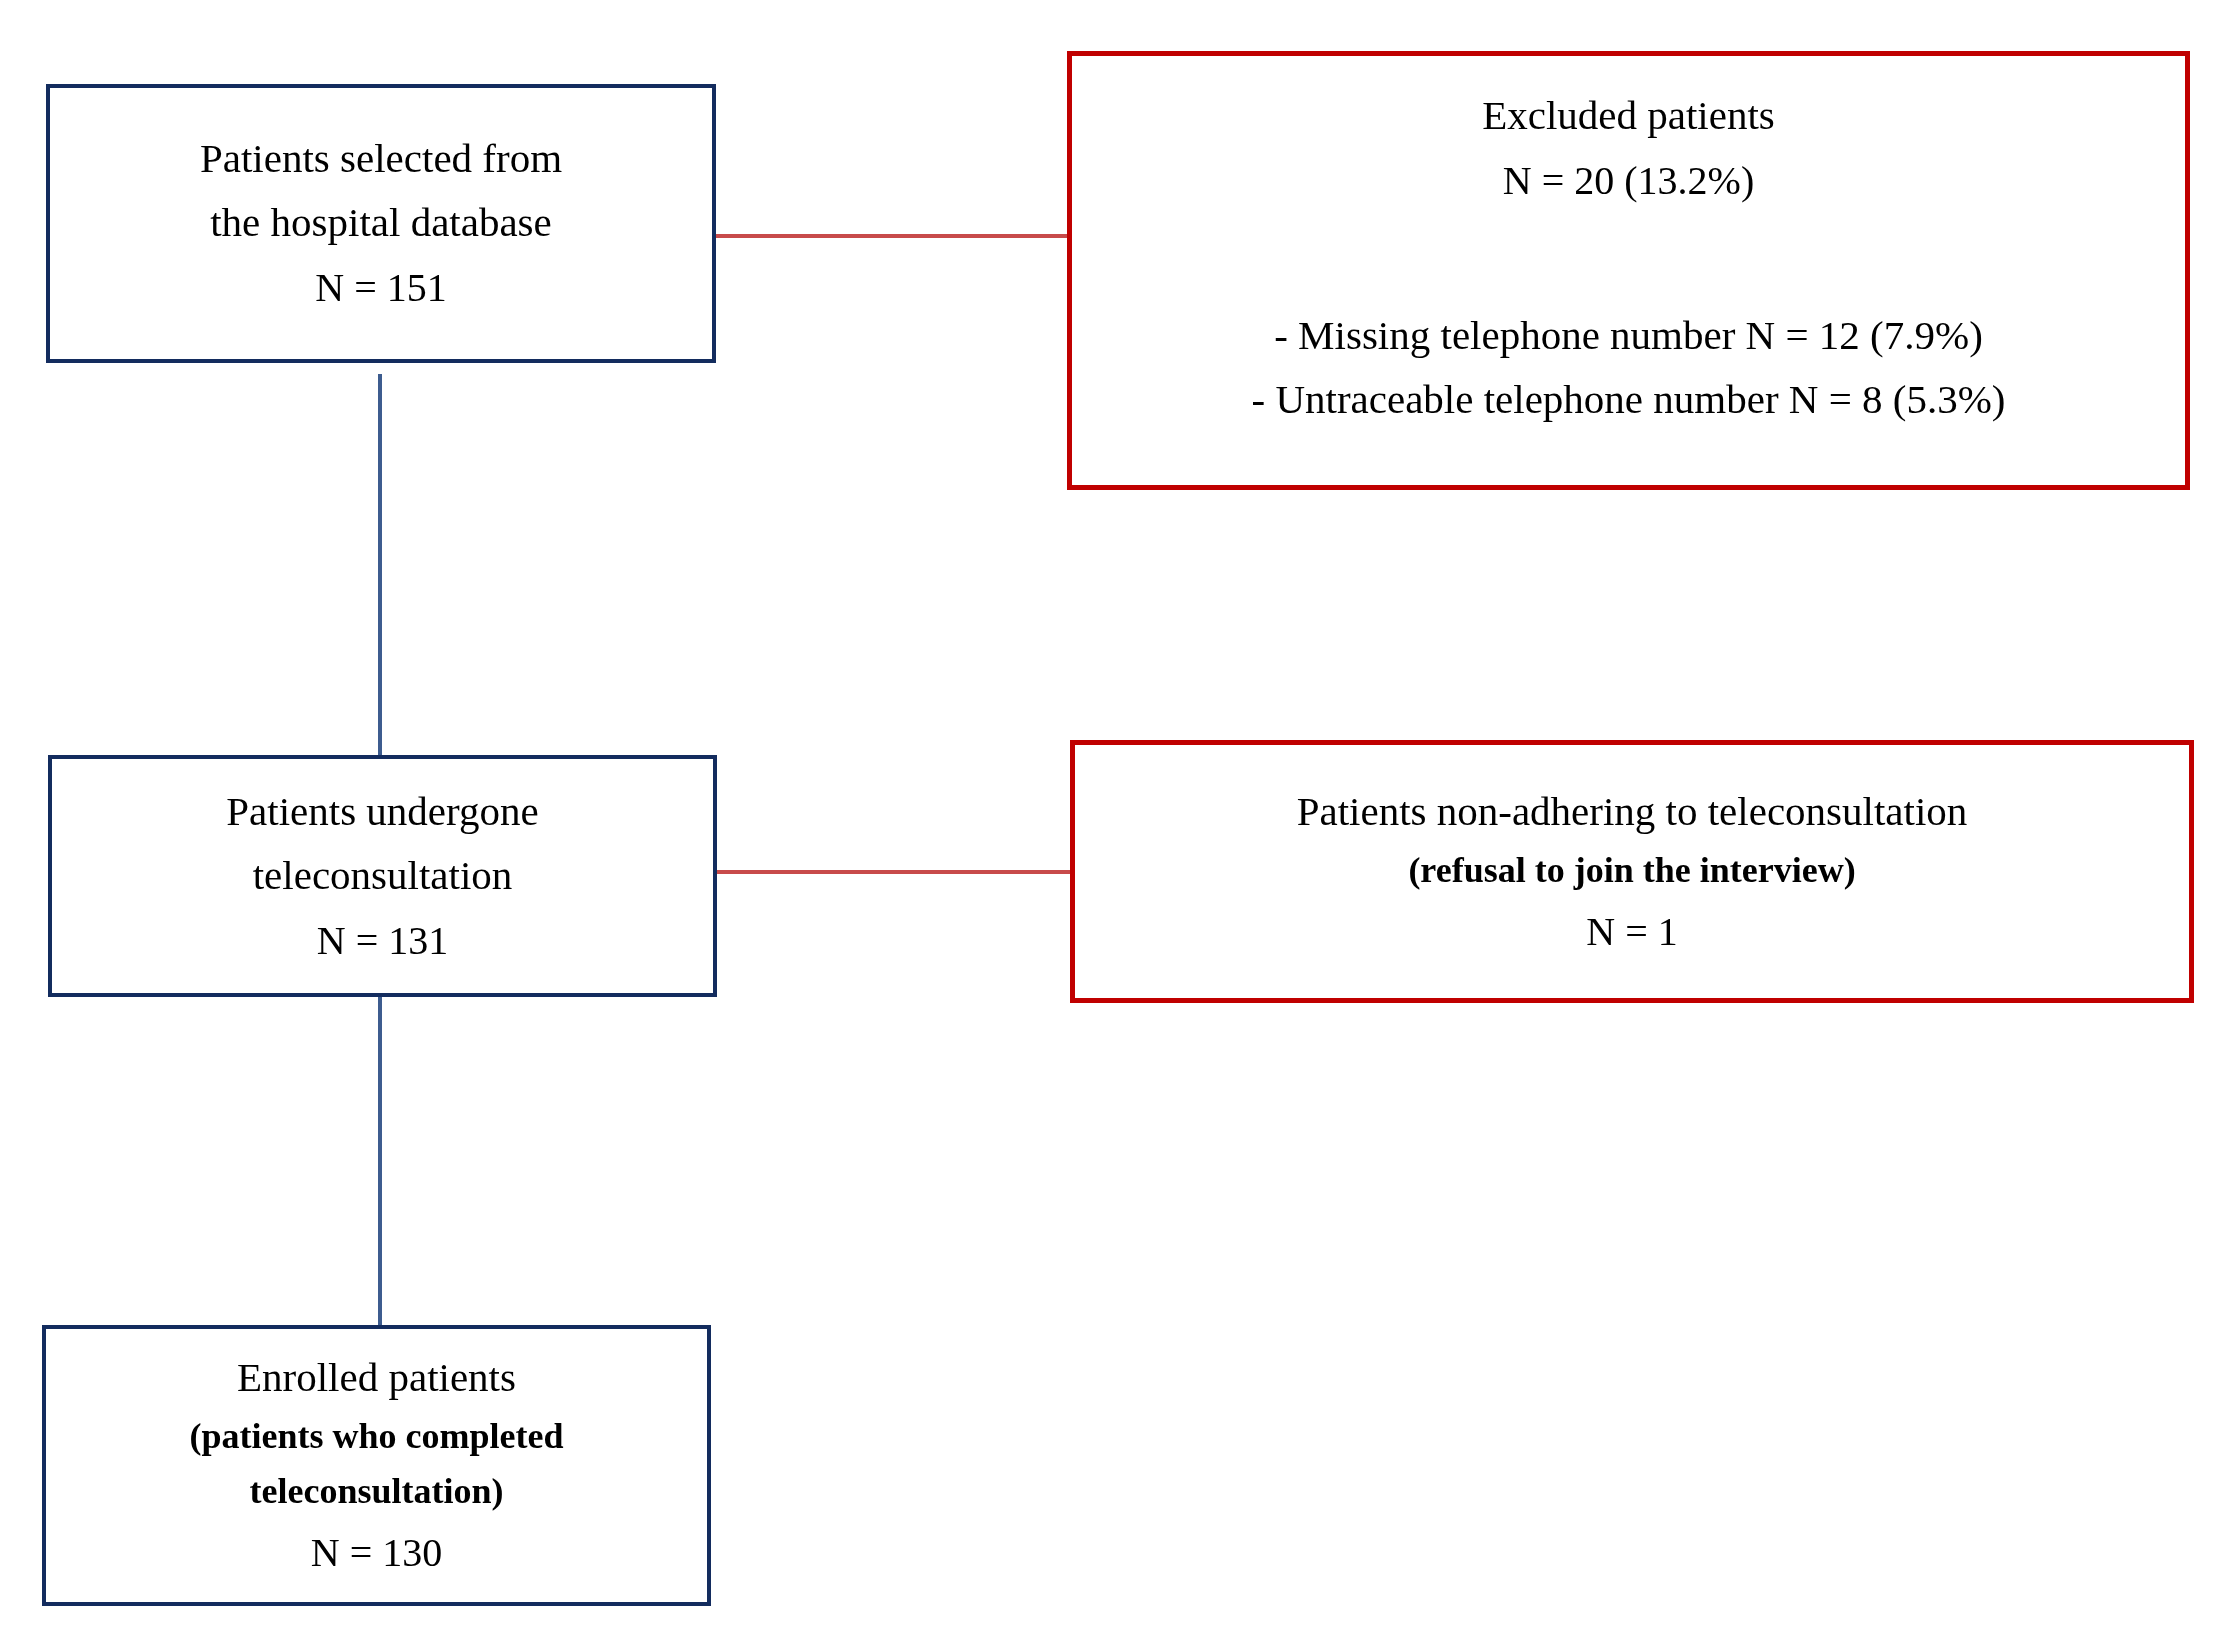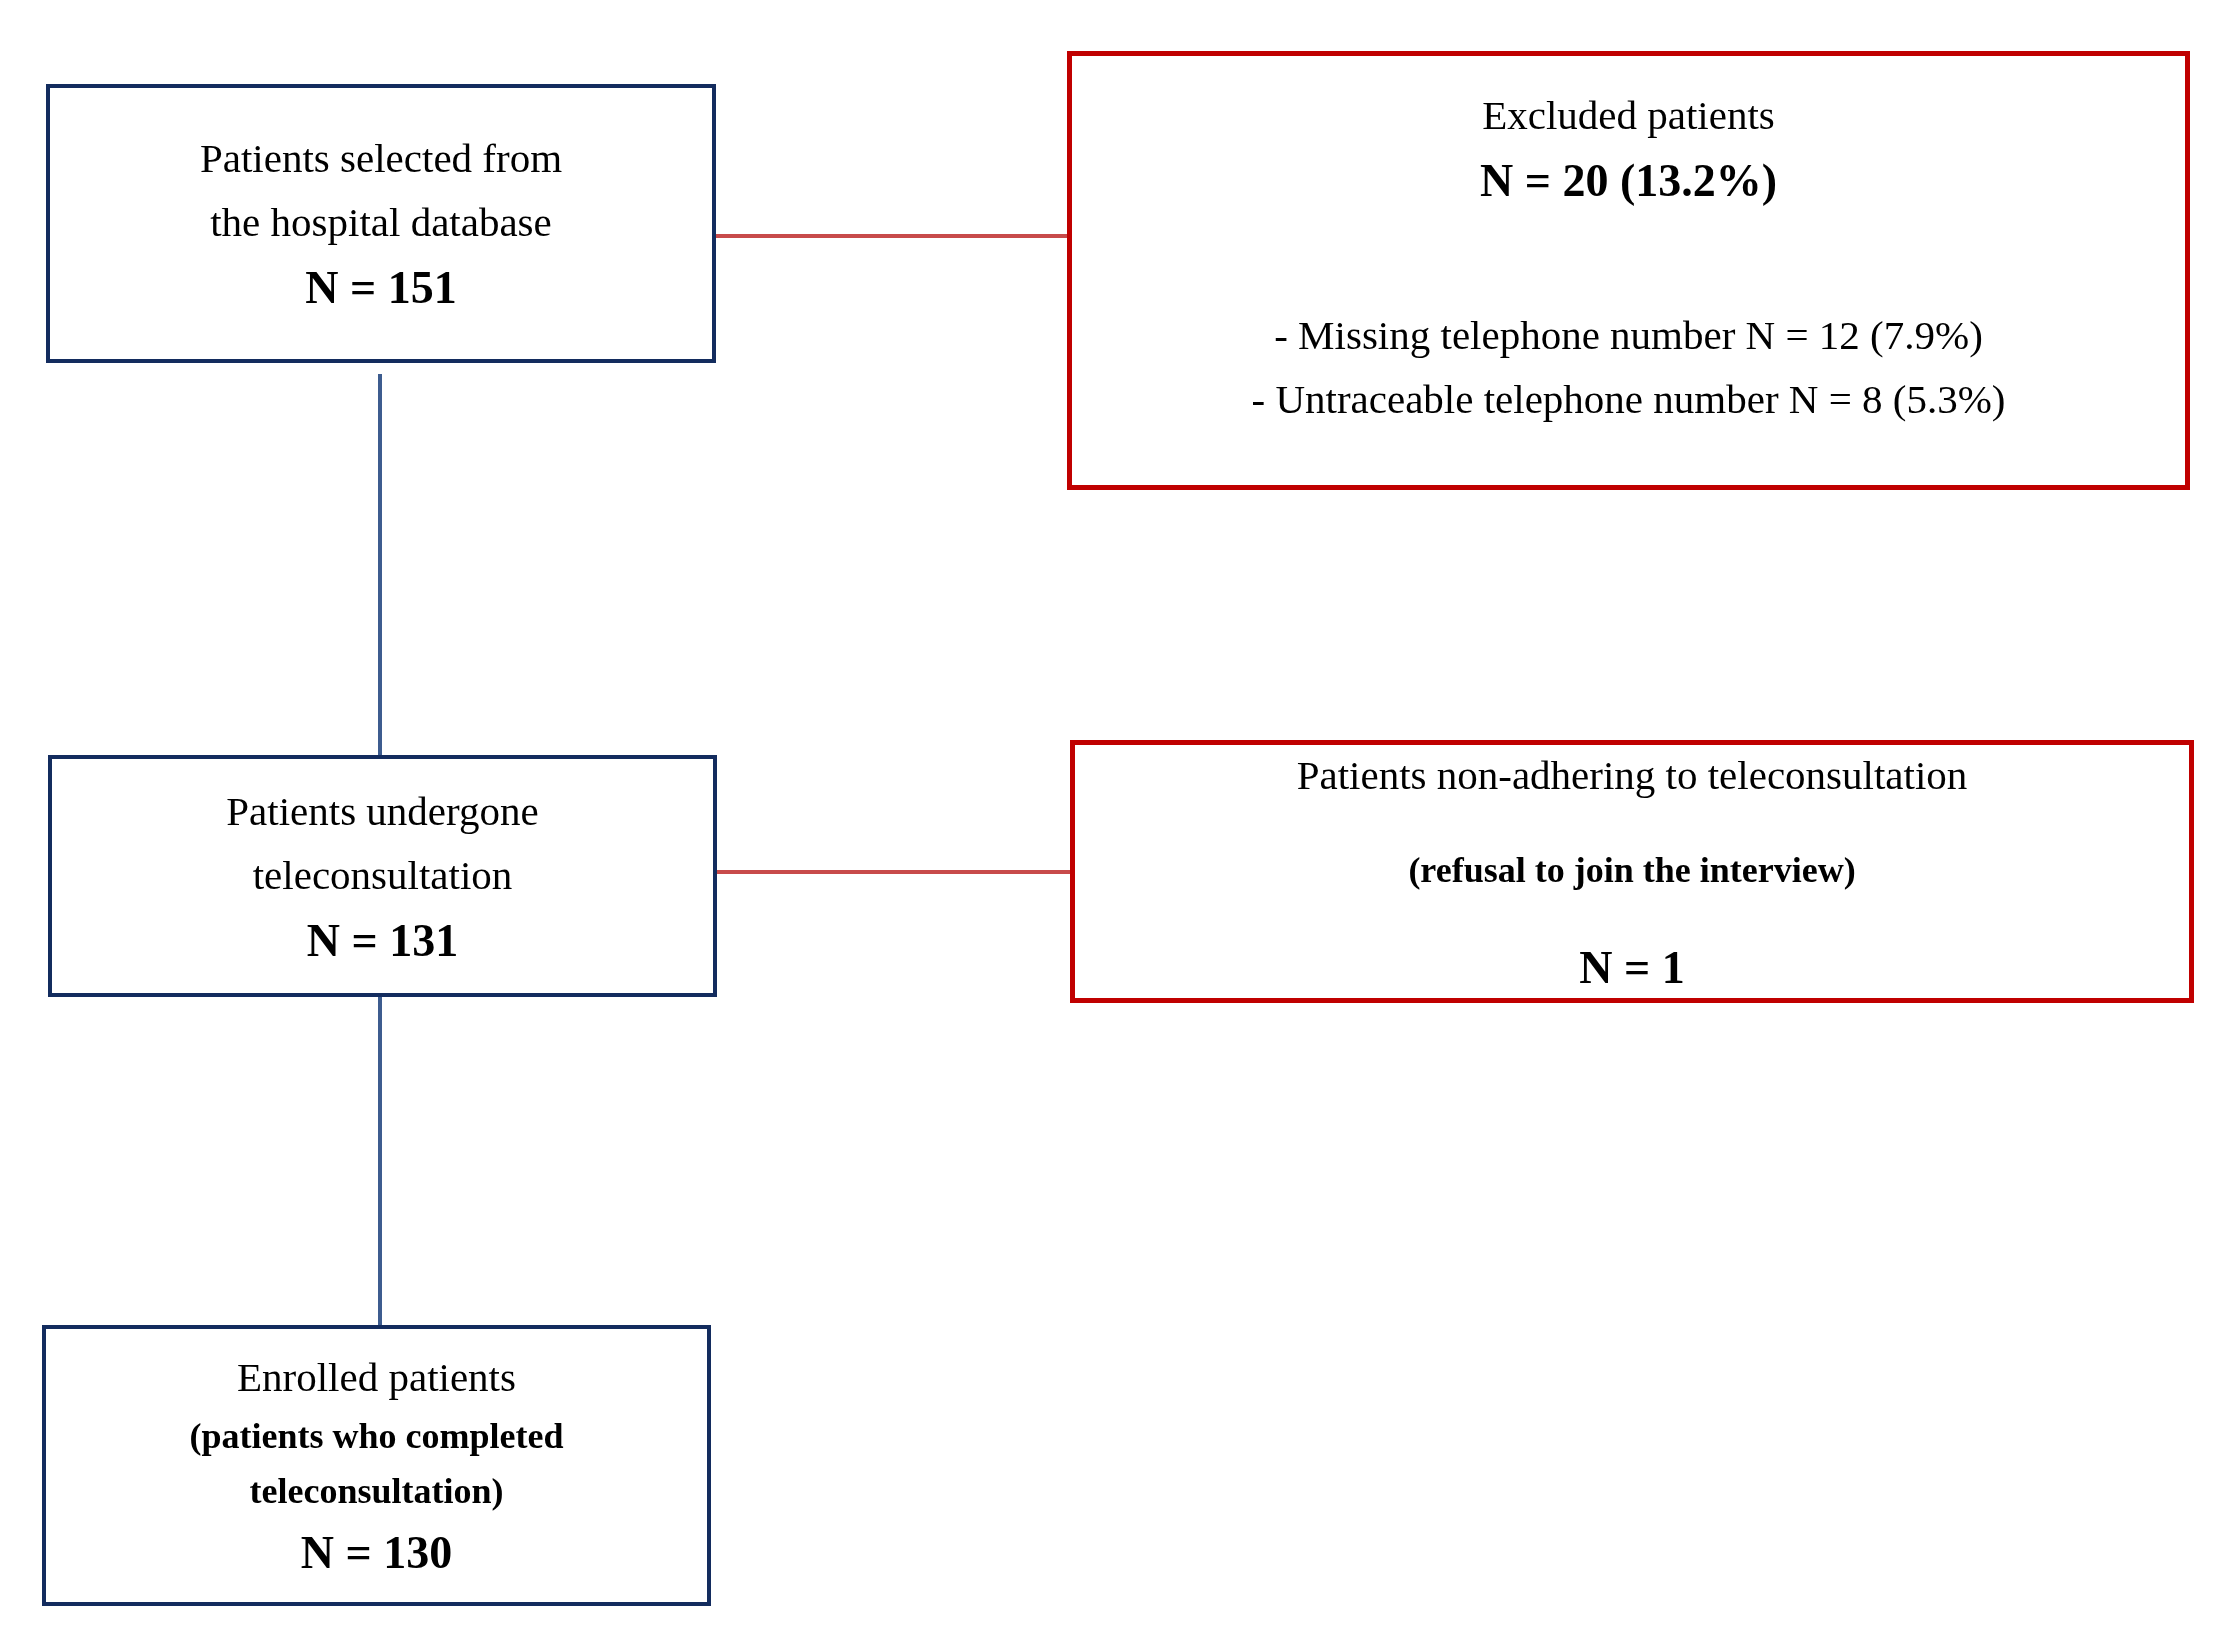--- a/index.html
+++ b/index.html
@@ -27,21 +27,21 @@
     display:flex;
     flex-direction:column;
     align-items:center;
     justify-content:center;
     text-align:center;
   }
   .box.navy{border:4.8px solid var(--box-border-blue);}
   .box.red{border:5.5px solid var(--box-border-red);}
   .line-main{font-size:41px;line-height:64px;white-space:nowrap;}
   .line-small{font-size:36px;line-height:55px;white-space:nowrap;font-weight:bold;}
-  .line-count{font-size:46px;line-height:67px;font-weight:bold;white-space:nowrap;}
+  .line-count{font-size:40px;line-height:67px;font-weight:normal;white-space:nowrap;}
   .spacer{height:89px;flex:0 0 auto;}
   .connector{position:absolute;}
   .vline{width:4.1px;background:var(--line-blue);}
   .hline{height:4.1px;background:var(--line-red);}
 </style>
 </head>
 <body>
 
 <div class="canvas">
 
@@ -63,21 +63,21 @@
     <div class="line-main">- Missing telephone number N = 12 (7.9%)</div>
     <div class="line-main">- Untraceable telephone number N = 8 (5.3%)</div>
   </div>
 
   <div class="box navy" style="left:48px;top:755px;width:669px;height:242px;">
     <div class="line-main">Patients undergone</div>
     <div class="line-main">teleconsultation</div>
     <div class="line-count">N = 131</div>
   </div>
 
-  <div class="box red" style="left:1070px;top:740px;width:1124px;height:263px;gap:36px;">
+  <div class="box red" style="left:1070px;top:740px;width:1124px;height:263px;">
     <div class="line-main">Patients non-adhering to teleconsultation</div>
     <div class="line-small">(refusal to join the interview)</div>
     <div class="line-count">N = 1</div>
   </div>
 
   <div class="box navy" style="left:42px;top:1325px;width:669px;height:281px;">
     <div class="line-main">Enrolled patients</div>
     <div class="line-small">(patients who completed</div>
     <div class="line-small">teleconsultation)</div>
     <div class="line-count">N = 130</div>

